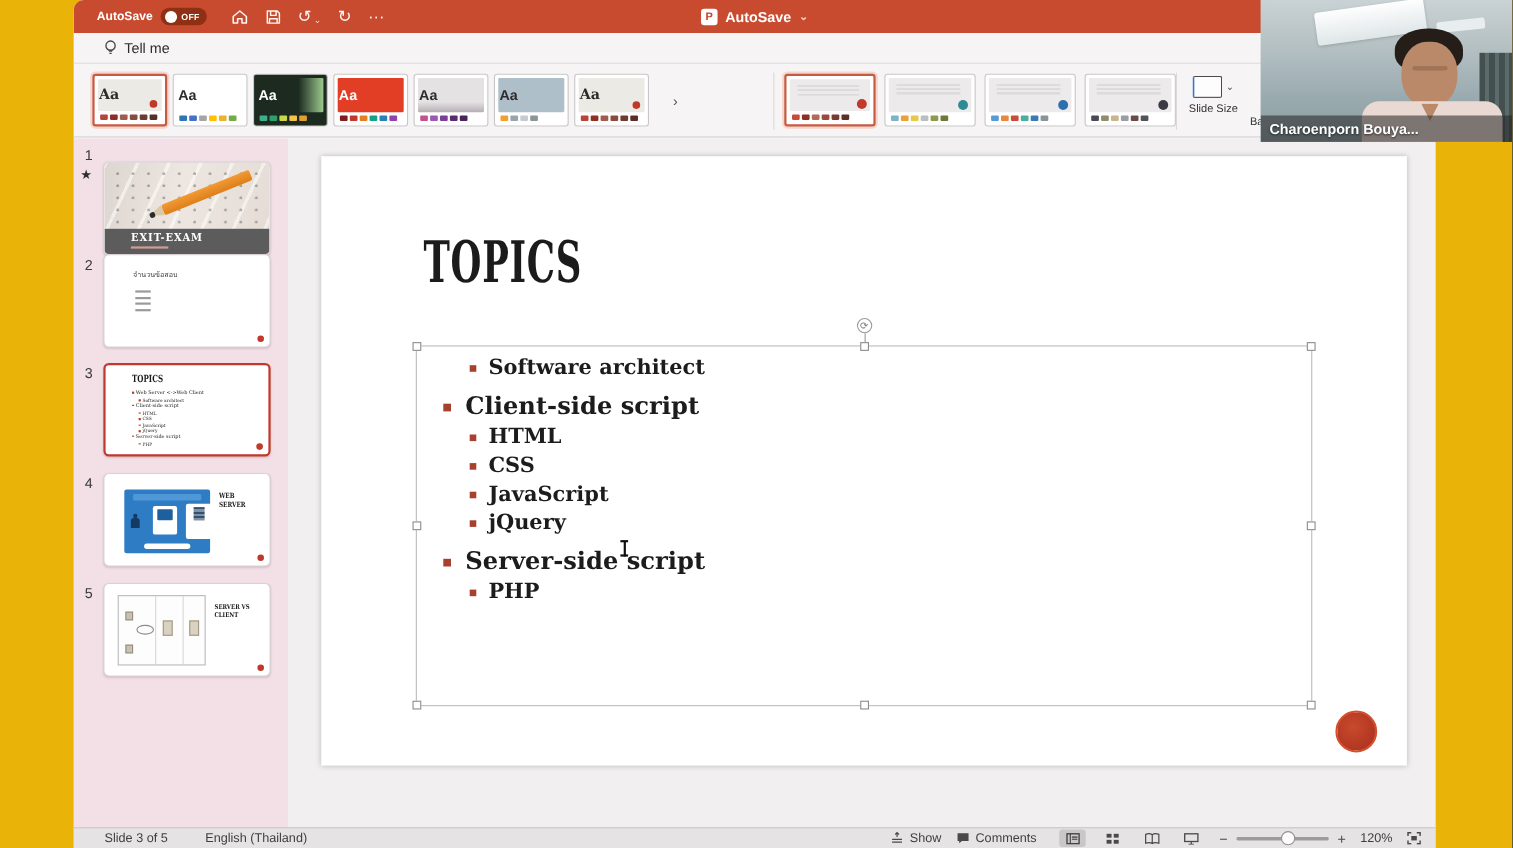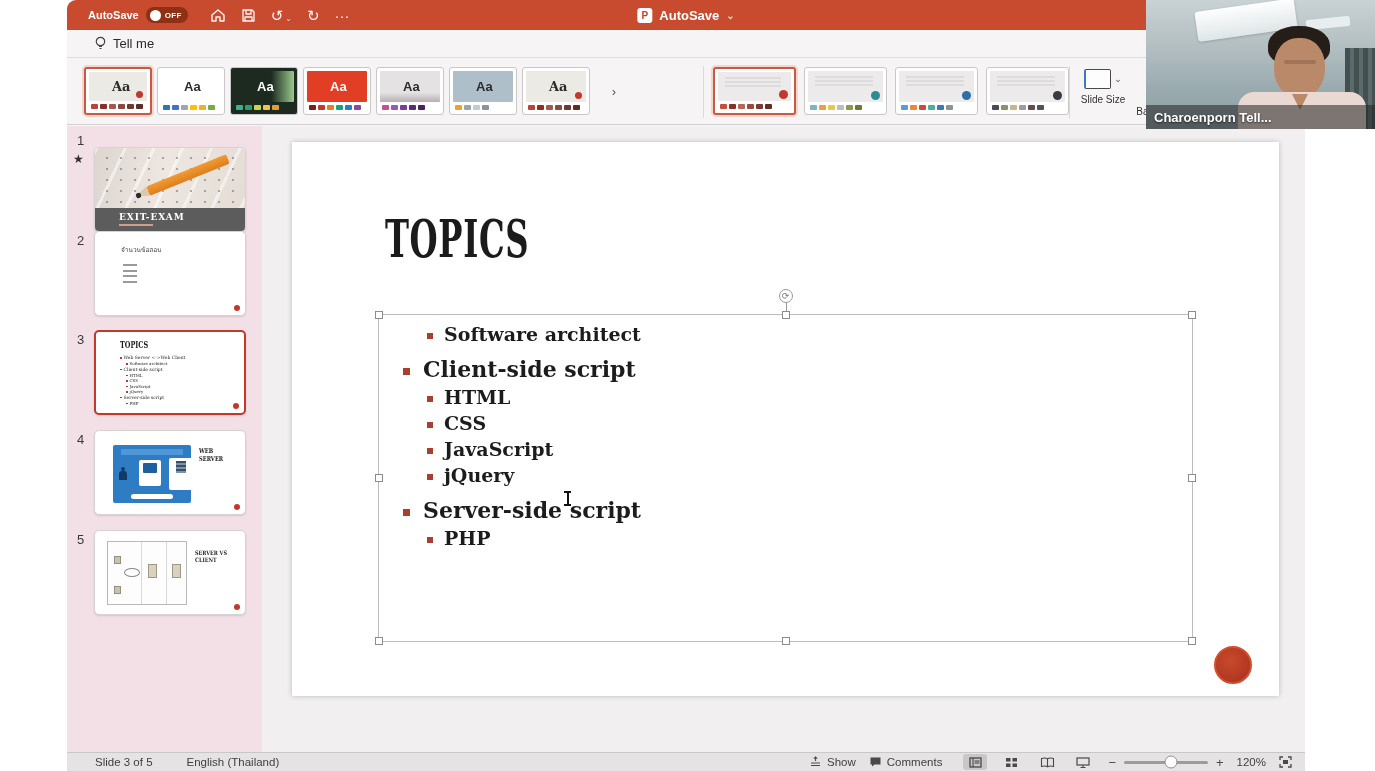--- a/index.html
+++ b/index.html
@@ -1,17 +1,17 @@
 <!DOCTYPE html>
 <html><head>
 <meta charset="utf-8">
 <style>
   * { margin:0; padding:0; box-sizing:border-box; }
   html,body { background:#000; }
-  #stage { position:relative; width:1375px; height:771px; background:#ffffff; overflow:hidden;
+  #stage { position:relative; width:1375px; height:771px; background:#eab308; overflow:hidden;
            font-family:"Liberation Sans", sans-serif; }
 
   
   .window { position:absolute; left:67px; top:0; width:1238px; height:771px;
             background:#f6f4f5; border-radius:9px 9px 0 0; overflow:hidden; }
 
   
   .titlebar { position:absolute; left:0; top:0; right:0; height:30px; background:#c94b2f;
               display:flex; align-items:center; color:#fff; }
   .autosave { display:flex; align-items:center; gap:7px; margin-left:21px; font-size:11px; font-weight:700; }
@@ -42,21 +42,21 @@
   .tellme { display:flex; align-items:center; gap:6px; }
   .bulb { width:13px; height:15px; }
 
   
   .ribbon { position:absolute; left:0; top:59px; right:0; height:66px; border-bottom:1px solid #d2d0d1;
             background:#f6f4f5; }
   .themes { position:absolute; left:17px; top:8px; display:flex; gap:5px; }
   .theme-card { width:68px; height:48px; background:#fff; border:1px solid #c9c7c8; border-radius:3px;
                 display:flex; flex-direction:column; overflow:hidden; position:relative; }
   .theme-card.selected { border:2px solid #c65a43; box-shadow:0 0 0 2px #f5d5cc; }
-  .aa { flex:1; display:flex; align-items:center; padding-left:23px; font-size:13px; color:#2c2c2c;
+  .aa { flex:1; display:flex; align-items:center; padding-left:1px; font-size:13px; color:#2c2c2c;
         position:relative; margin:3px 3px 0 3px; border-radius:1px; }
   .aa span { font-weight:700; }
   .swatches { display:flex; gap:2px; padding:3px 5px 4px 5px; }
   .swatches i { width:7px; height:5px; border-radius:1px; display:block; }
   .t-warm .aa { background:#eceae4; font-family:"DejaVu Serif",serif; }
   .t-warm .aa::after { content:""; position:absolute; right:4px; bottom:3px; width:7px; height:7px;
                        border-radius:50%; background:#c0392b; }
   .t-white .aa { background:#fff; }
   .t-dark { background:#1c2a20; }
   .t-dark .aa { background:linear-gradient(90deg,#1c2a20 62%, #9cc98e); color:#fff; }
@@ -634,16 +634,16 @@
   <div class="webcam">
     <div class="wc-light"></div>
     <div class="wc-light2"></div>
     <div class="wc-frame"></div>
     <div class="wc-hair"></div>
     <div class="wc-face"></div>
     <div class="wc-brow"></div>
     <div class="wc-body"></div>
     <div class="wc-collar"></div>
     <div class="wc-nameband">
-      <span>Charoenporn Tell...</span>
+      <span>Charoenporn Bouya...</span>
     </div>
   </div>
 </div>
 
 </body></html>

